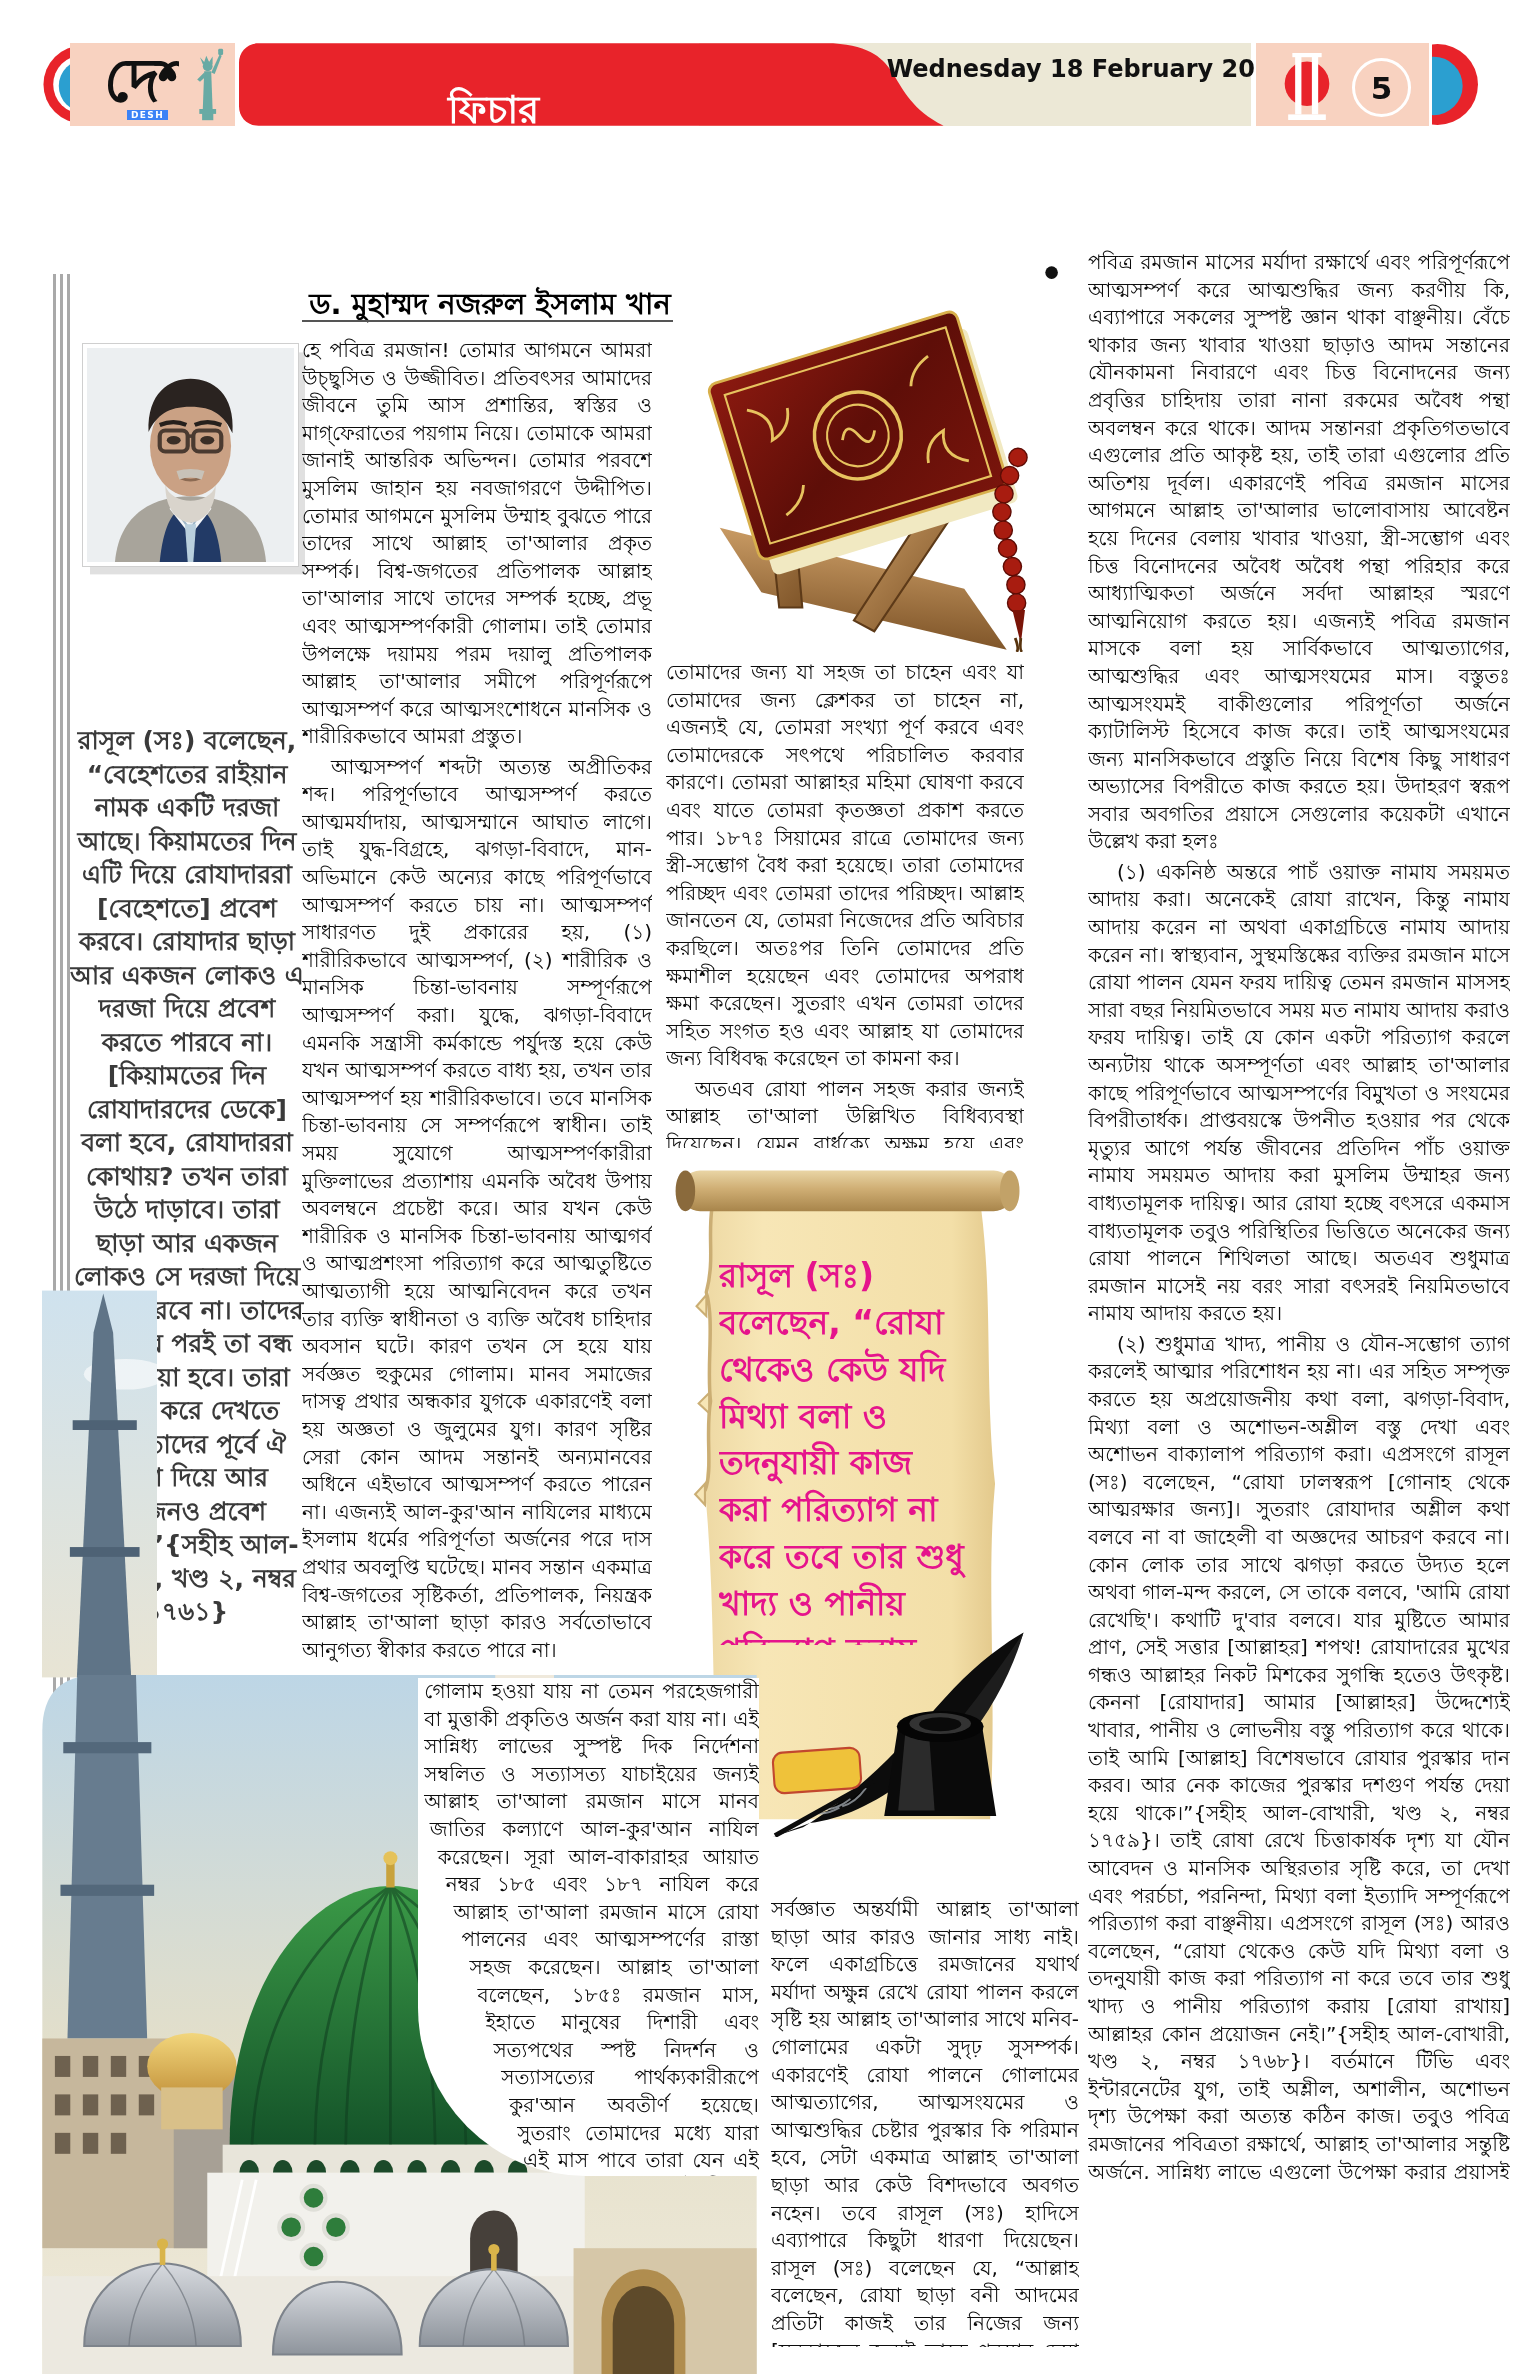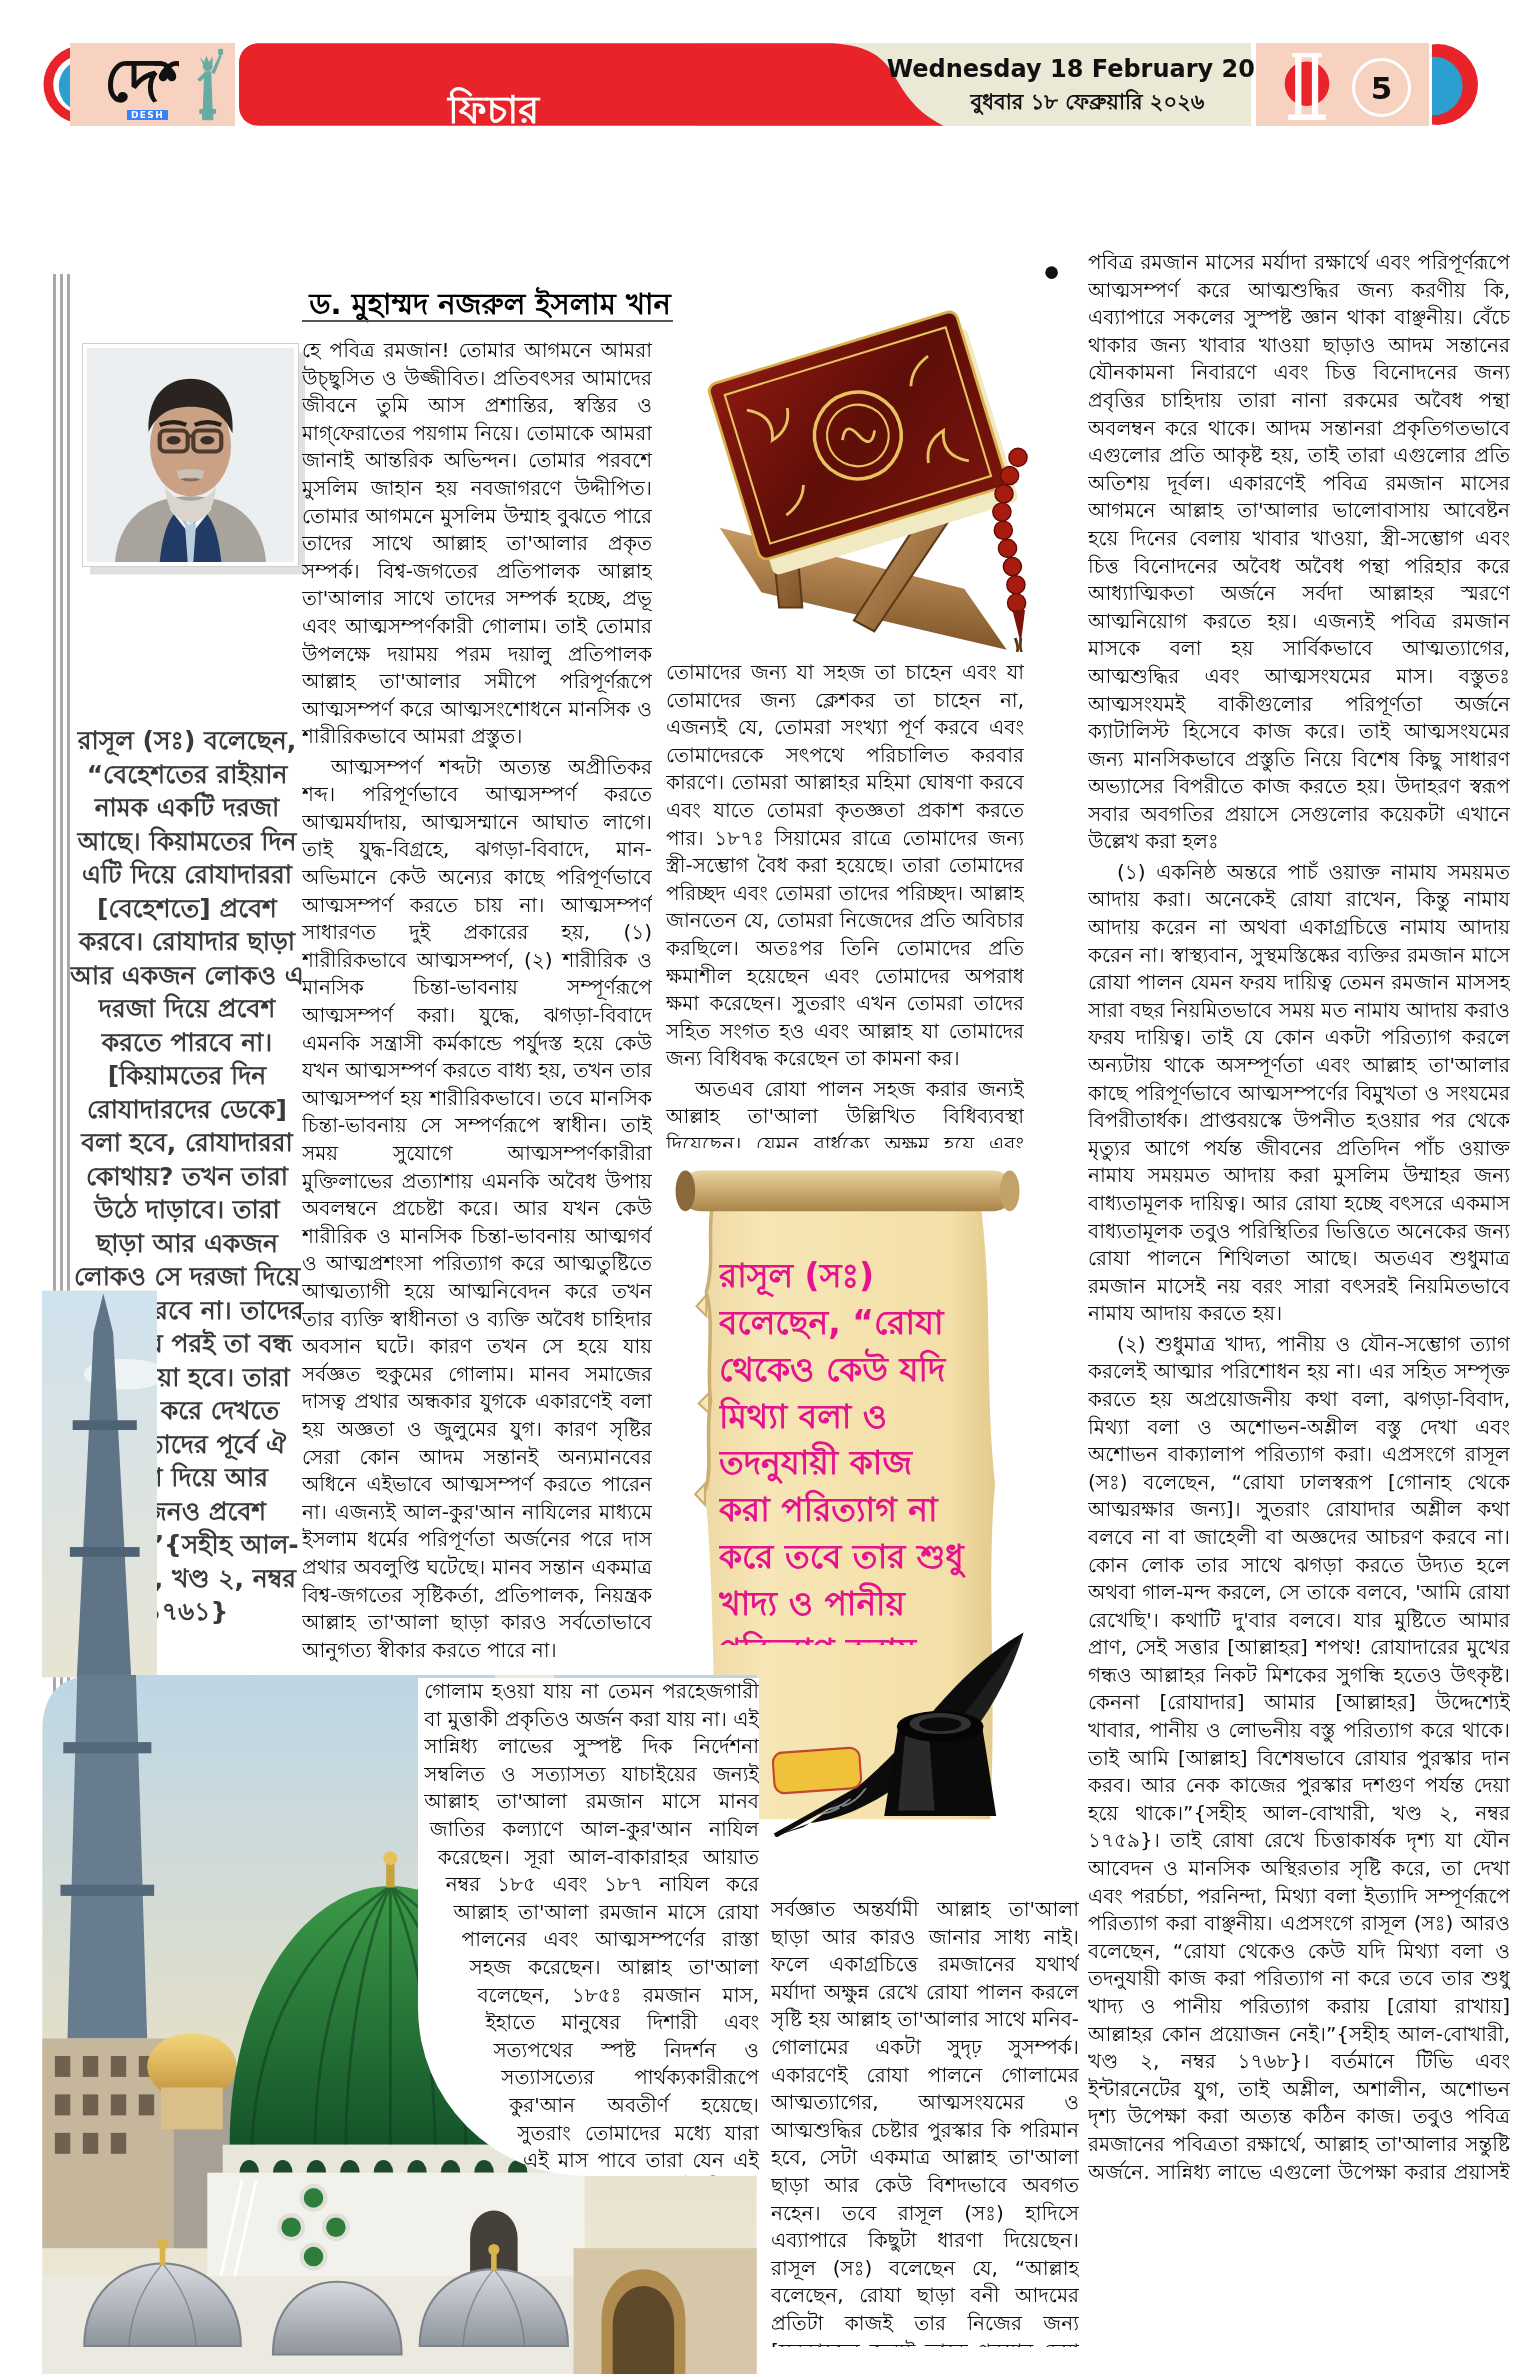--- a/index.html
+++ b/index.html
@@ -59,21 +59,20 @@
       </g>
     </svg>
   </div>
   <div class="abs hdr-cream" style="left:699px;top:43px;width:552px;height:83px;"></div>
   <svg class="abs" style="left:239px;top:43px" width="706" height="83" viewBox="0 0 1010 118">
     <path d="M28 0 H850 C960 8 918 72 1008 118 H28 C12 118 0 106 0 90 V28 C0 12 12 0 28 0 Z" fill="#e8232a"></path>
   </svg>
   <div class="abs section-label" style="left:448px;top:44px;margin-top:36px;">ফিচার</div>
   <div class="abs" style="left:867px;top:55px;width:441px;">
     <div class="date-en">Wednesday 18 February 2026</div>
-    <div class="date-bn">বুধবার ১৮ ফেব্রুয়ারি ২০২৬</div>
   </div>
   <div class="abs hdr-peach" style="left:1256px;top:43px;width:173px;height:83px;"></div>
   <svg class="abs" style="left:1277px;top:50px" width="60" height="73" viewBox="0 0 86 104">
     <circle cx="43" cy="48" r="32" fill="#e8232a"></circle>
     <rect x="26" y="8" width="9" height="84" fill="#fff"></rect>
     <rect x="50" y="8" width="9" height="84" fill="#fff"></rect>
     <rect x="22" y="4" width="42" height="6" fill="#fff"></rect>
     <rect x="16" y="92" width="54" height="8" fill="#fff"></rect>
   </svg>
   <div class="abs" style="left:1352px;top:58px;width:53px;height:53px;border:3.5px solid #fff;border-radius:50%;display:flex;align-items:center;justify-content:center;">

